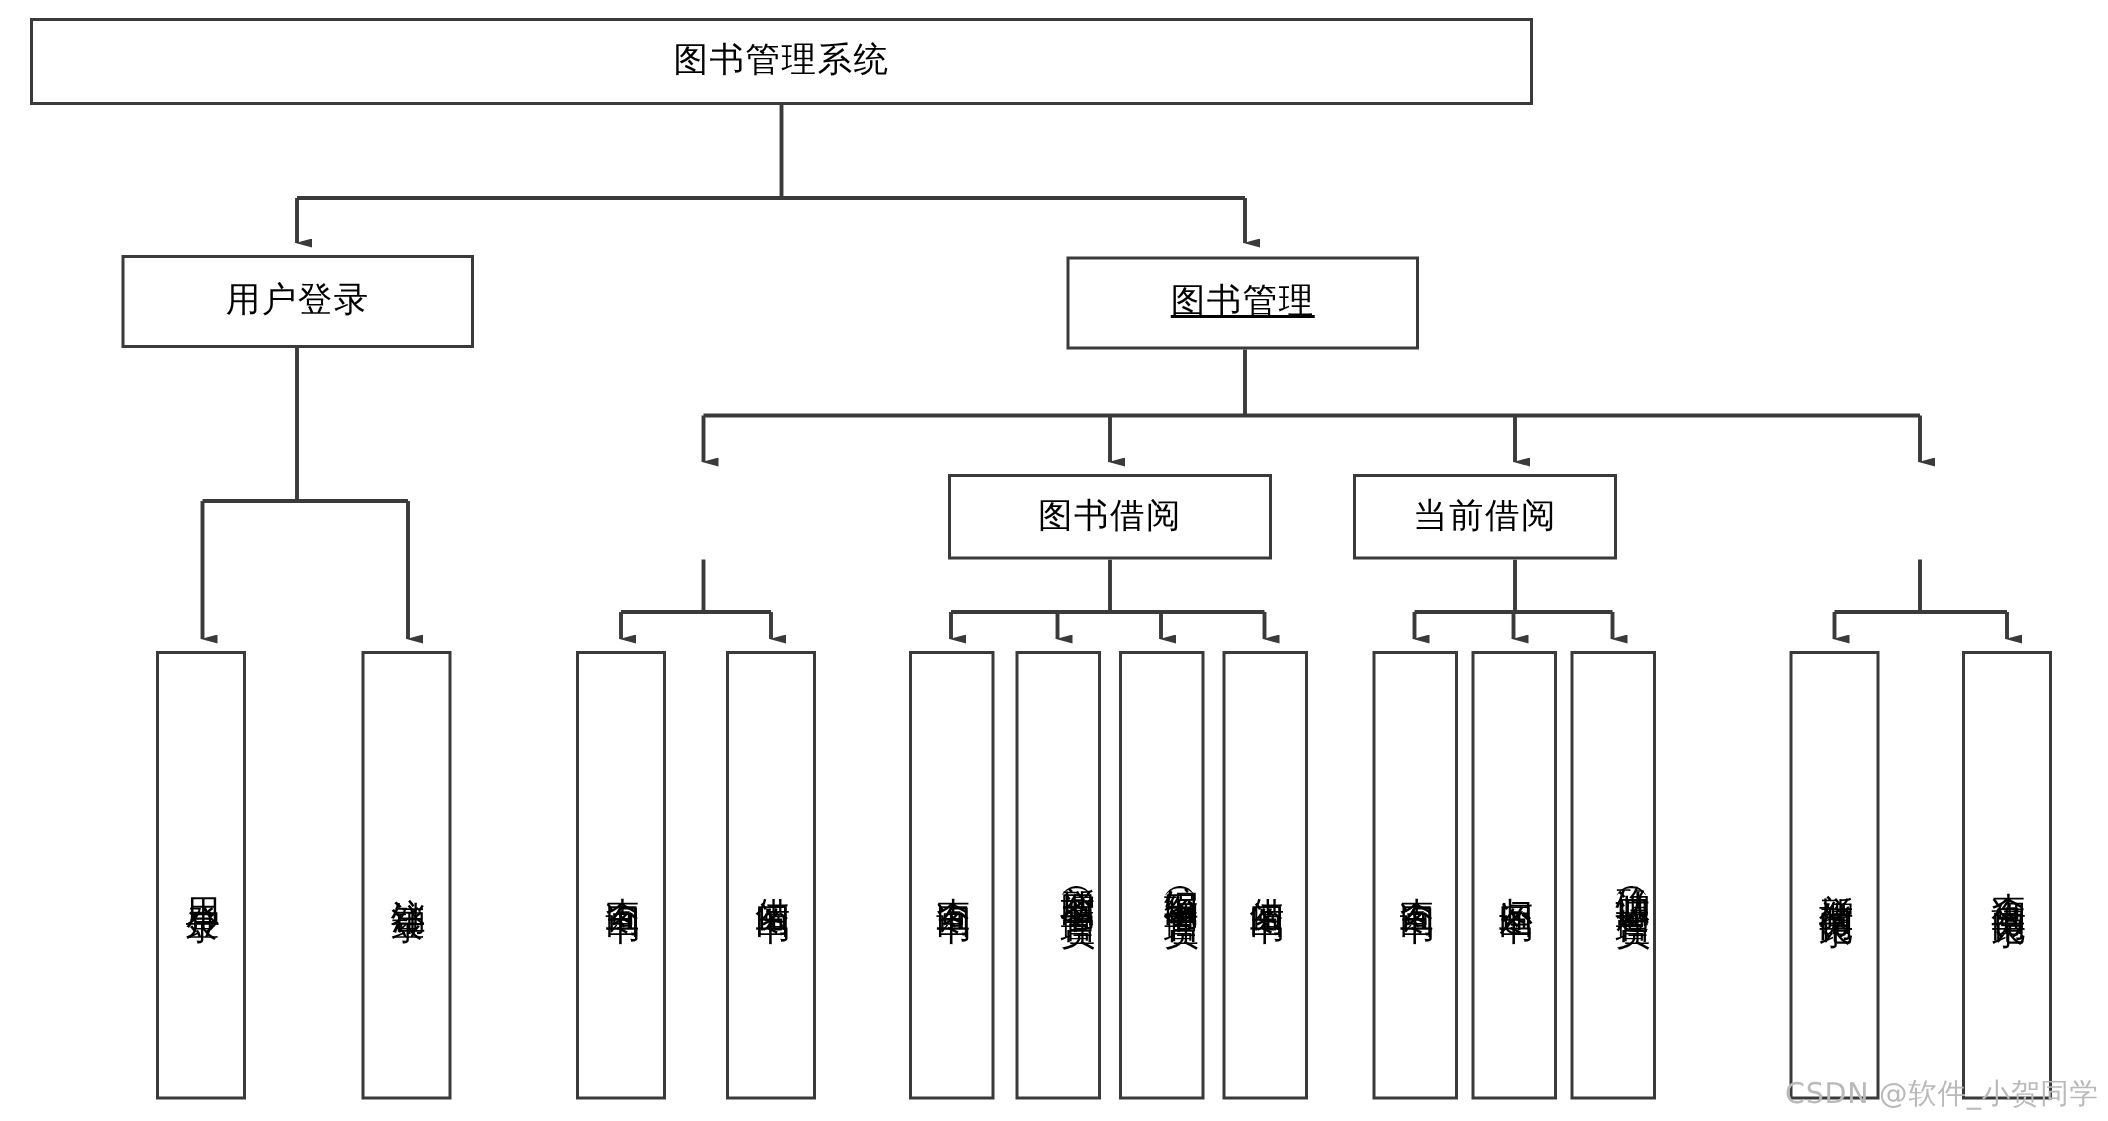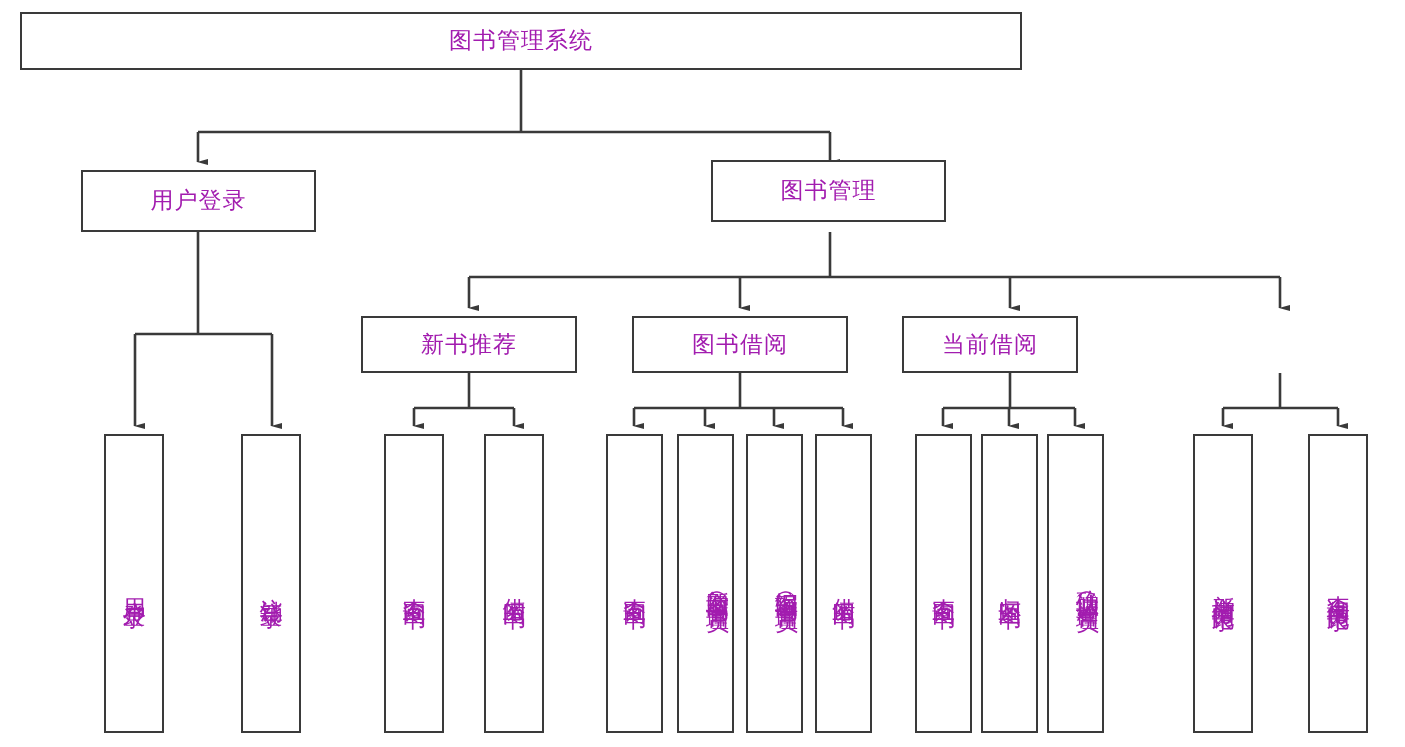--- a/index.html
+++ b/index.html
@@ -25,21 +25,21 @@
     height: 747px;
   }
   .node {
     position: absolute;
     box-sizing: border-box;
     border: 2.5px solid #3a3a3a;
     background: #ffffff;
     display: flex;
     align-items: center;
     justify-content: center;
-    color: #a21caf;
+    color: #000000;
   }
   .node-h {
     font-size: 23px;
     letter-spacing: 1px;
     line-height: 1.2;
     white-space: nowrap;
   }
   .node-root {
     font-size: 23px;
     letter-spacing: 1px;
@@ -124,27 +124,24 @@
     </g>
   </svg>
 
   <div class="node node-h node-root" style="left:20px; top:12px; width:1002px; height:58px;">
     <span>图书管理系统</span>
   </div>
 
   <div class="node node-h" style="left:81px; top:170px; width:235px; height:62px;">
     <span>用户登录</span>
   </div>
-  <div class="node node-h" style="left:711px; top:160px; width:235px; height:62px;">
+  <div class="node node-h" style="left:711px; top:171px; width:235px; height:62px;text-decoration:underline;">
     <span>图书管理</span>
   </div>
 
-  <div class="node node-h" style="left:361px; top:316px; width:216px; height:57px;">
-    <span>新书推荐</span>
-  </div>
   <div class="node node-h" style="left:632px; top:316px; width:216px; height:57px;text-align:center;">
     <span>图书借阅</span>
   </div>
   <div class="node node-h" style="left:902px; top:316px; width:176px; height:57px;">
     <span>当前借阅</span>
   </div>
 
   <div class="node node-v leaf-mid" style="left:104px; top:434px; width:60px; height:299px;">
     <span>用户登录</span>
   </div>
@@ -182,14 +179,15 @@
     <span>确认归还（管理员）</span>
   </div>
 
   <div class="node node-v leaf-mid" style="left:1193px; top:434px; width:60px; height:299px;">
     <span>新增借阅记录</span>
   </div>
   <div class="node node-v leaf-mid" style="left:1308px; top:434px; width:60px; height:299px;">
     <span>查询借阅记录</span>
   </div>
 
+  <div class="watermark" style="left:1190px; top:716px;">CSDN @软件_小贺同学</div>
 
 </div>
 
 </body></html>

